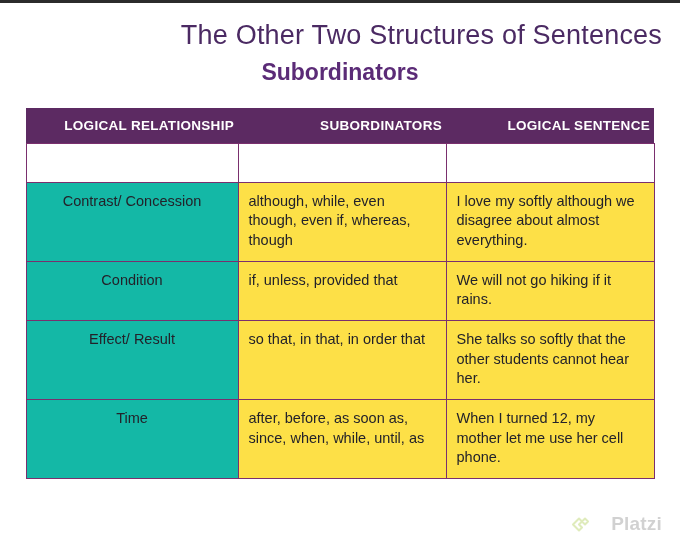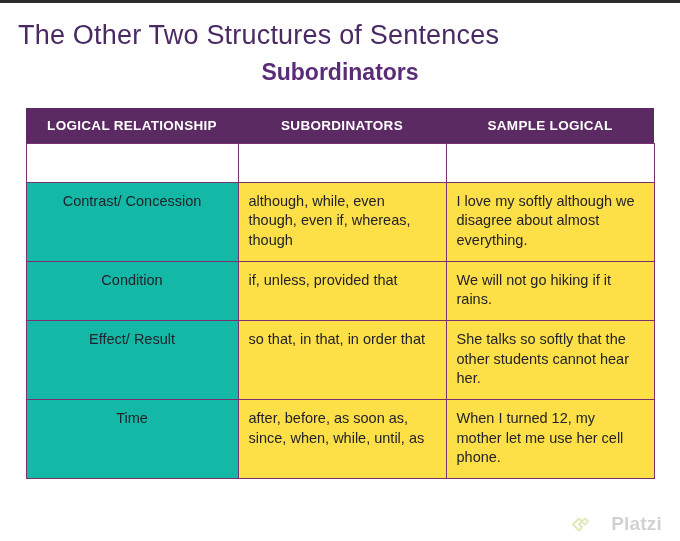--- a/index.html
+++ b/index.html
@@ -19,21 +19,21 @@
     top: 0; left: 0;
     width: 100%;
     height: 3px;
     background: #2b2b2b;
   }
   .page {
     padding: 0 18px;
     box-sizing: border-box;
   }
   .title {
-    text-align: left;
+    text-align: right;
     color: #4b2a63;
     font-size: 27px;
     font-weight: 400;
     margin-top: 20px;
     letter-spacing: 0.2px;
   }
   .subtitle {
     text-align: center;
     color: #5b2b77;
     font-size: 23px;
@@ -46,21 +46,21 @@
     width: 628px;
     table-layout: fixed;
   }
   table.grid thead th {
     background: #5c2a62;
     color: #ffffff;
     font-size: 13.5px;
     font-weight: bold;
     letter-spacing: 0.3px;
     padding: 10px 4px;
-    text-align: center;
+    text-align: right;
     border: none;
   }
   .spacer-row td {
     height: 18px;
     border: none;
     padding: 0;
   }
   table.grid tbody td {
     border: 1px solid #7a2f6e;
     vertical-align: top;
@@ -115,21 +115,21 @@
   <table class="grid">
     <colgroup>
       <col class="c1">
         <col class="c2">
         <col class="c3">
     </colgroup>
     <thead>
       <tr>
         <th>LOGICAL RELATIONSHIP</th>
         <th>SUBORDINATORS</th>
-        <th>SAMPLE LOGICAL</th>
+        <th>LOGICAL SENTENCE</th>
       </tr>
     </thead>
     <tbody>
       <tr class="spacer-row">
         <td></td>
         <td></td>
         <td></td>
       </tr>
       <tr>
         <td class="cat">Contrast/ Concession</td>

